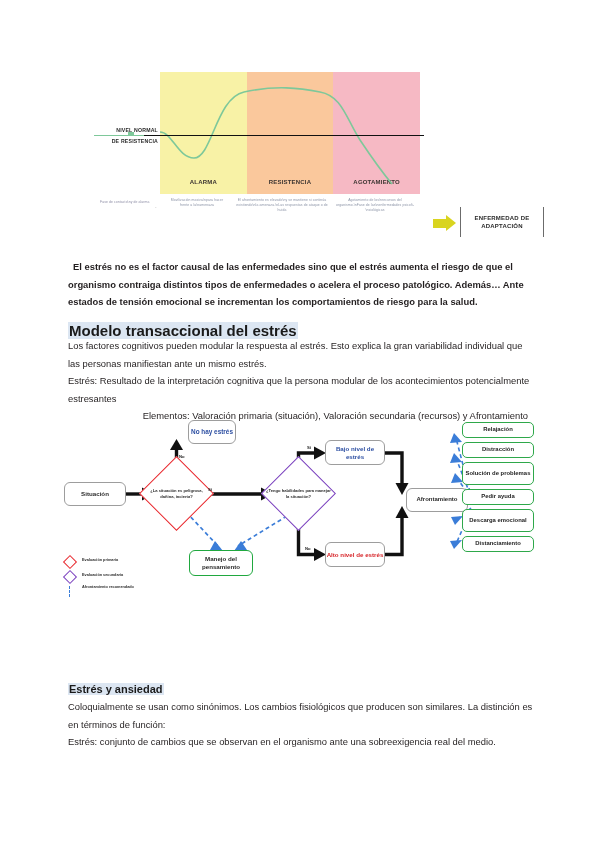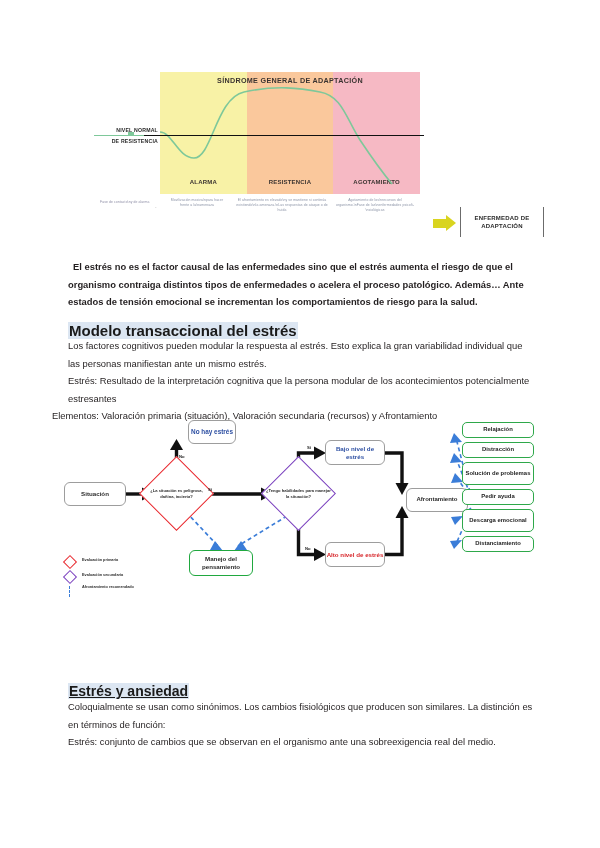--- a/index.html
+++ b/index.html
@@ -57,23 +57,23 @@
   .bc2{left:136px;top:0px;width:92px;}
   .bc3{left:236px;top:0px;width:78px;}
 
   
   .para{position:absolute;font-size:9.4px;line-height:17.5px;color:#231f20;}
   .hl{background:#dce6f2;font-weight:bold;padding:0 1px;}
   .p-intro{left:68px;top:258px;width:465px;text-indent:5px;font-weight:bold;}
   .h-modelo{position:absolute;left:68px;top:322px;font-size:15px;font-weight:bold;}
   .p-modelo{left:68px;top:337px;width:462px;}
   .p-estres{left:68px;top:372px;width:462px;}
-  .p-elementos{left:52px;top:407px;width:468px;}
+  .p-elementos{left:60px;top:407px;width:468px;text-align:right;}
   .p-desde{left:68px;top:615px;width:462px;}
-  .h-ansiedad{position:absolute;left:68px;top:683px;font-size:14px;font-weight:bold;text-decoration:underline;}
+  .h-ansiedad{position:absolute;left:68px;top:683px;font-size:11px;font-weight:bold;}
   .p-coloq{left:68px;top:698px;width:466px;}
   .p-estres2{left:68px;top:733px;width:466px;}
 
   
   .fig2{position:absolute;left:58px;top:420px;width:490px;height:190px;}
   .fbox{position:absolute;box-sizing:border-box;border-radius:6px;
       background:#fff;display:flex;align-items:center;justify-content:center;
       text-align:center;line-height:1.25;font-weight:bold;}
   .fbox.grey{border:1.1px solid #9d9d9d;color:#2b2b2b;}
   .fbox.blue{border:1.1px solid #9d9d9d;color:#2d4fa2;}
@@ -142,21 +142,20 @@
         <div class="band-label">ALARMA</div>
       </div>
       <div class="band resistencia">
         <div class="band-label">RESISTENCIA</div>
       </div>
       <div class="band agotamiento">
         <div class="band-label">AGOTAMIENTO</div>
       </div>
     </div>
 
-    <div class="fig1-title">SÍNDROME GENERAL DE ADAPTACIÓN</div>
 
     <div class="curvewrap">
       <svg width="260" height="122" viewBox="0 0 260 122" preserveAspectRatio="none">
         <path d="M0,60 C12,60 18,86 34,86 C52,86 56,26 84,20 C116,13 140,16 160,20
                  C182,24 186,46 200,68 C212,86 222,100 232,112" fill="none" stroke="#7ec89a" stroke-width="1.6"></path>
       </svg>
     </div>
 
     <div class="greenline"></div>
     <div class="baseline"></div>

